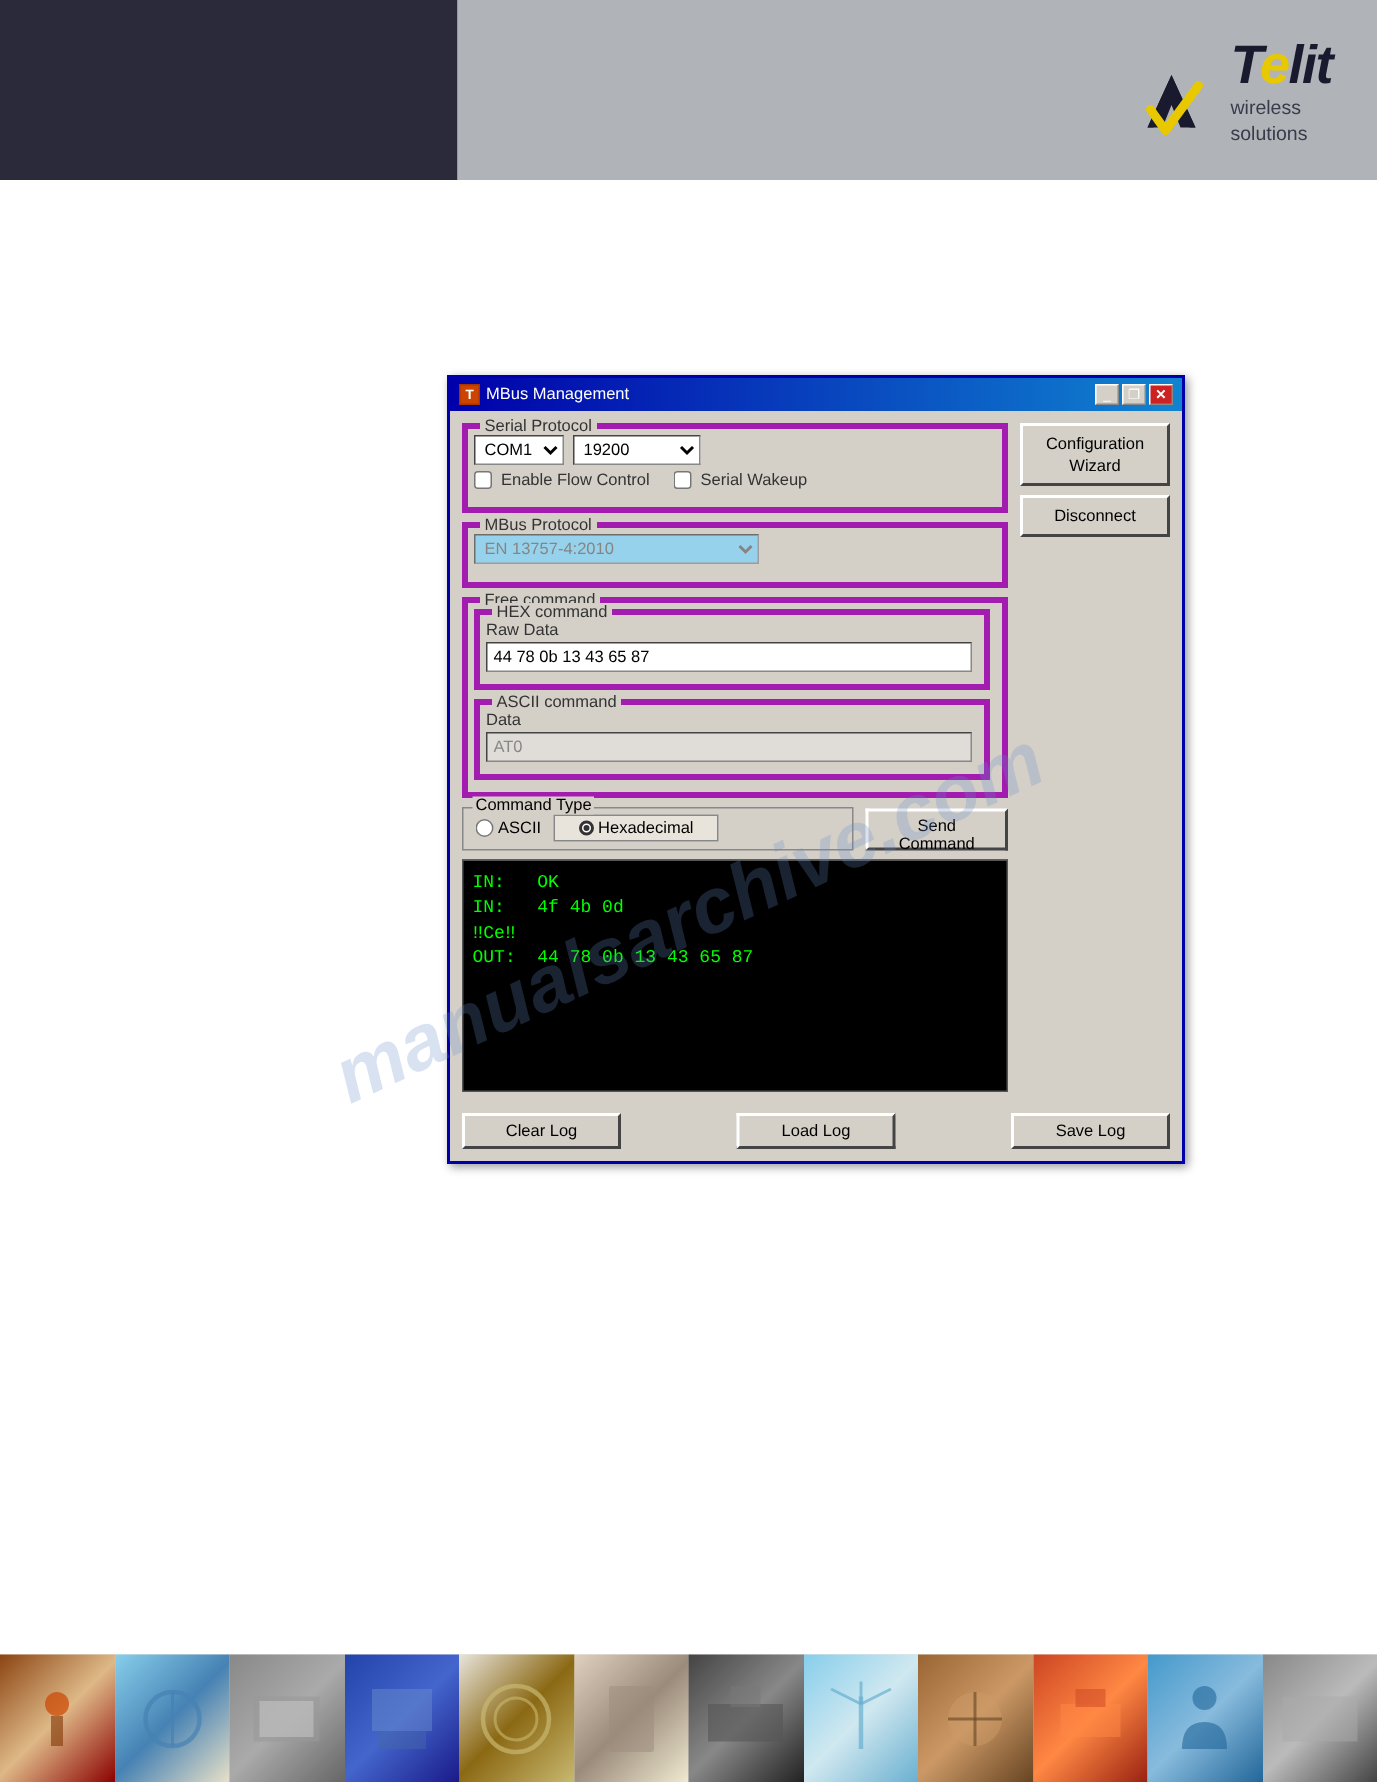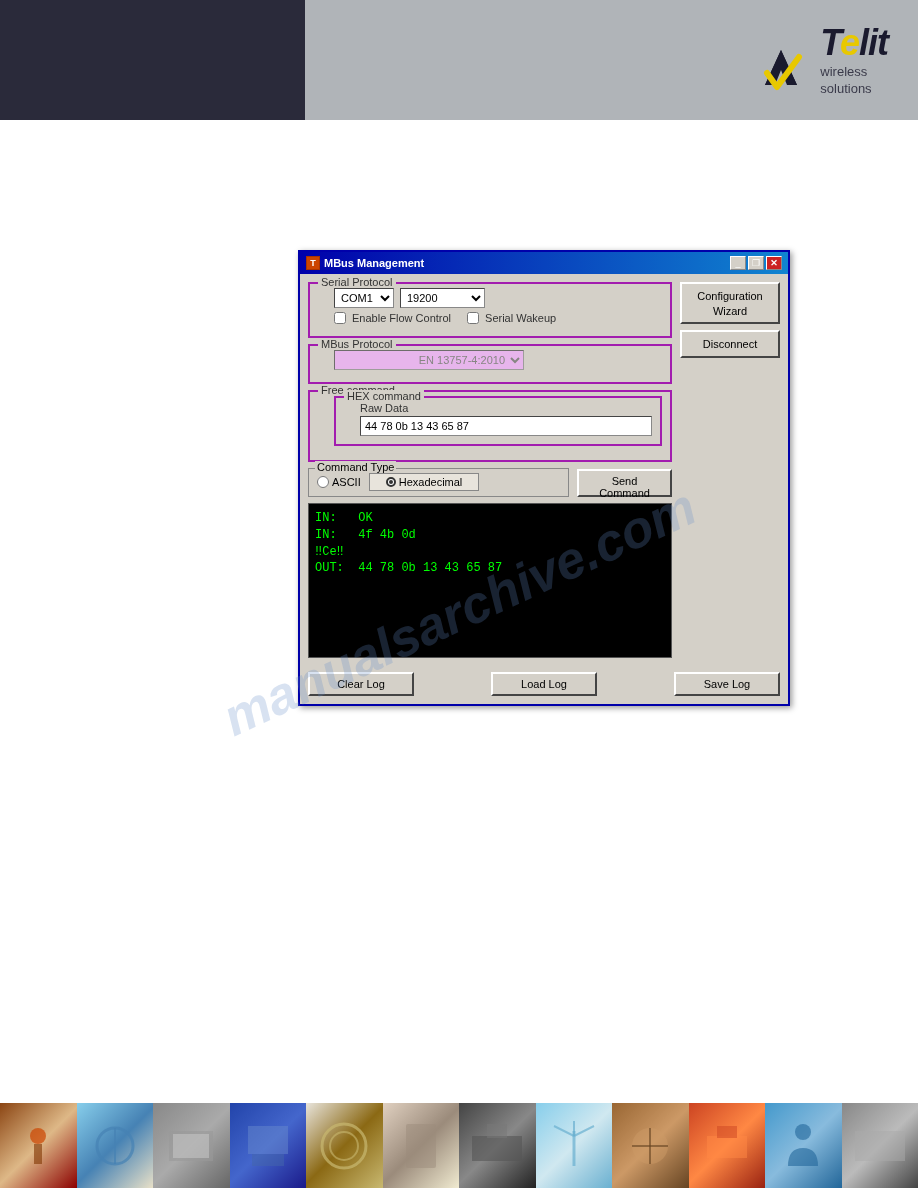--- a/index.html
+++ b/index.html
@@ -91,21 +91,21 @@
       display: flex;
       align-items: center;
       justify-content: center;
       font-size: 9px;
       color: white;
       font-weight: bold;
       border: 1px solid #aa3300;
     }
     .title-text {
       font-size: 11px;
-      font-weight: bold;
+      font-weight: normal;
     }
     .title-buttons {
       display: flex;
       gap: 2px;
     }
     .title-btn {
       width: 16px;
       height: 14px;
       background: #d4d0c8;
       border: 1px solid #888;
@@ -134,22 +134,22 @@
     }
     .dialog-right {
       display: flex;
       flex-direction: column;
       gap: 6px;
       width: 100px;
     }
 
     
     .group-box {
-      border: 2px solid #a21caf;
-      padding: 4px 8px 8px 24px;
+      border: 4px solid #a21caf;
+      padding: 4px 8px 8px 4px;
       margin-bottom: 6px;
       position: relative;
     }
     .group-label {
       position: absolute;
       top: -8px;
       left: 8px;
       background: #d4d0c8;
       padding: 0 3px;
       font-size: 11px;
@@ -166,23 +166,22 @@
     select {
       background: white;
       border: 1px solid #888;
       border-top-color: #444;
       border-left-color: #444;
       padding: 1px 2px;
       font-size: 11px;
       height: 20px;
     }
     select:disabled {
-      background: #f0abfc;
+      background: #7dd3fc;
       color: #666;
-      text-align: right;
     }
     .select-com { width: 60px; }
     .select-baud { width: 85px; }
     .select-protocol { width: 190px; }
 
     input[type="checkbox"] {
       width: 12px;
       height: 12px;
     }
     .checkbox-label {
@@ -477,20 +476,27 @@
           <span class="group-label">Free command</span>
 
           <div style="margin-bottom:6px;">
             <div class="group-box" style="margin-bottom:0;">
               <span class="group-label">HEX command</span>
               <div class="section-label">Raw Data</div>
               <input type="text" class="full-width" value="44 78 0b 13 43 65 87" style="width: 100%;">
             </div>
           </div>
 
+          <div>
+            <div class="group-box" style="margin-bottom:0;">
+              <span class="group-label">ASCII command</span>
+              <div class="section-label">Data</div>
+              <input type="text" class="full-width" value="AT0" disabled="" style="width: 100%;">
+            </div>
+          </div>
         </div>
 
         <div class="cmd-type-outer">
           <div class="cmd-type-border">
             <span class="cmd-type-border-label">Command Type</span>
             <div class="radio-option">
               <input type="radio" name="cmdtype" style="">
               <span>ASCII</span>
             </div>
             <div class="radio-hex">

